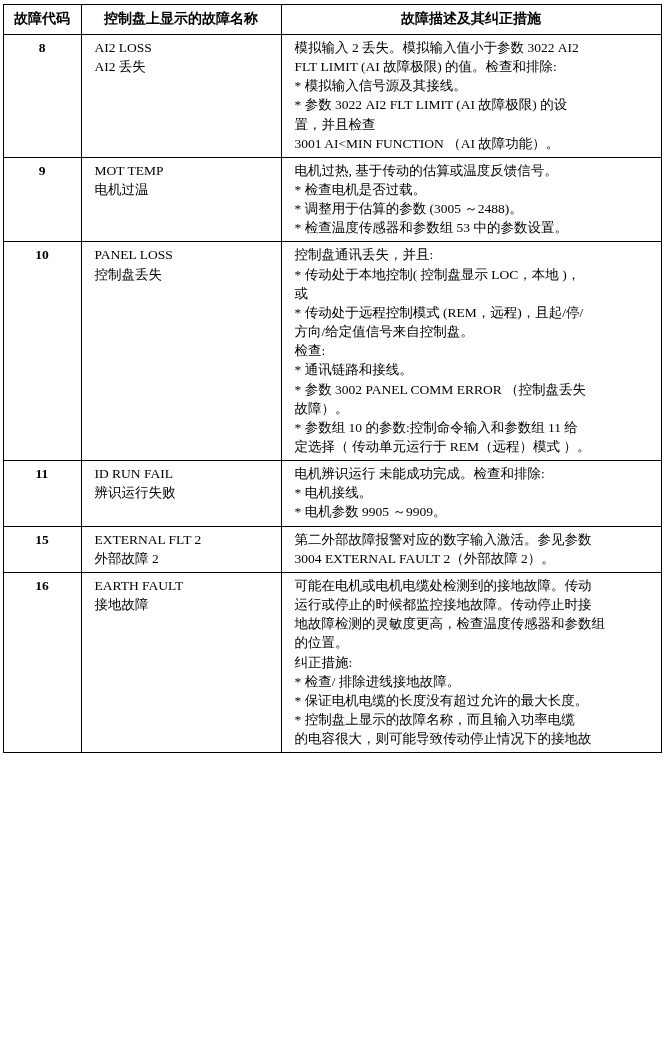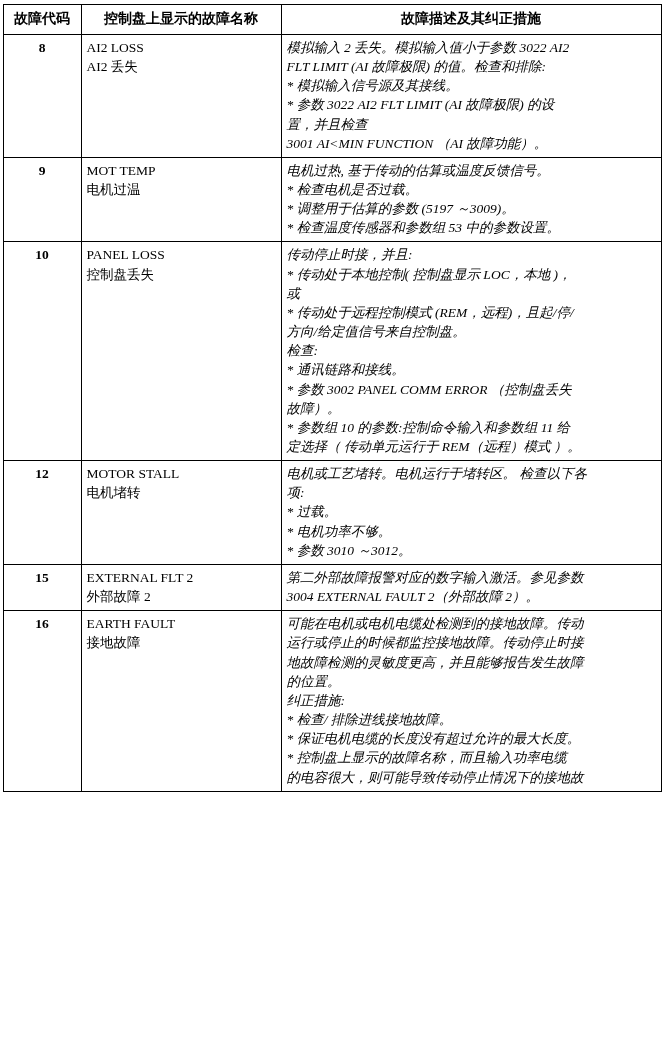--- a/index.html
+++ b/index.html
@@ -41,25 +41,25 @@
   col.c-name { width: 200px; }
   col.c-desc { width: 380px; }
 
   td.code {
     text-align: center;
     font-weight: bold;
   }
   td.name .line,
   td.desc .line {
     display: block;
+    margin-left: 8px;
   }
   td.desc .line {
     text-align: justify;
     text-justify: inter-ideograph;
-    font-style: italic;
   }
   td.name {
     font-size: 13.5px;
   }
 </style>
 </head>
 <body>
 
 <div class="page">
   <table class="fault-table">
@@ -95,61 +95,59 @@
 
       <tr>
         <td class="code">9</td>
         <td class="name">
           <span class="line">MOT TEMP</span>
           <span class="line">电机过温</span>
         </td>
         <td class="desc">
           <span class="line">电机过热, 基于传动的估算或温度反馈信号。</span>
           <span class="line">* 检查电机是否过载。</span>
-          <span class="line">* 调整用于估算的参数 (5197 ～3009)。</span>
+          <span class="line">* 调整用于估算的参数 (3005 ～2488)。</span>
           <span class="line">* 检查温度传感器和参数组 53 中的参数设置。</span>
         </td>
       </tr>
 
       <tr>
         <td class="code">10</td>
         <td class="name">
           <span class="line">PANEL LOSS</span>
           <span class="line">控制盘丢失</span>
         </td>
         <td class="desc">
-          <span class="line">传动停止时接，并且:</span>
+          <span class="line">控制盘通讯丢失，并且:</span>
           <span class="line">* 传动处于本地控制( 控制盘显示 LOC，本地 )，</span>
           <span class="line">或</span>
           <span class="line">* 传动处于远程控制模式 (REM，远程)，且起/停/</span>
           <span class="line">方向/给定值信号来自控制盘。</span>
           <span class="line">检查:</span>
           <span class="line">* 通讯链路和接线。</span>
           <span class="line">* 参数 3002 PANEL COMM ERROR （控制盘丢失</span>
           <span class="line">故障）。</span>
           <span class="line">* 参数组 10 的参数:控制命令输入和参数组 11 给</span>
           <span class="line">定选择（ 传动单元运行于 REM（远程）模式 ）。</span>
         </td>
       </tr>
 
-
       <tr>
-        <td class="code">12</td>
+        <td class="code">11</td>
         <td class="name">
-          <span class="line">MOTOR STALL</span>
-          <span class="line">电机堵转</span>
+          <span class="line">ID RUN FAIL</span>
+          <span class="line">辨识运行失败</span>
         </td>
         <td class="desc">
-          <span class="line">电机或工艺堵转。电机运行于堵转区。 检查以下各</span>
-          <span class="line">项:</span>
-          <span class="line">* 过载。</span>
-          <span class="line">* 电机功率不够。</span>
-          <span class="line">* 参数 3010 ～3012。</span>
+          <span class="line">电机辨识运行 未能成功完成。检查和排除:</span>
+          <span class="line">* 电机接线。</span>
+          <span class="line">* 电机参数 9905 ～9909。</span>
         </td>
       </tr>
+
 
 
 
       <tr>
         <td class="code">15</td>
         <td class="name">
           <span class="line">EXTERNAL FLT 2</span>
           <span class="line">外部故障 2</span>
         </td>
         <td class="desc">
@@ -160,21 +158,21 @@
 
       <tr>
         <td class="code">16</td>
         <td class="name">
           <span class="line">EARTH FAULT</span>
           <span class="line">接地故障</span>
         </td>
         <td class="desc">
           <span class="line">可能在电机或电机电缆处检测到的接地故障。传动</span>
           <span class="line">运行或停止的时候都监控接地故障。传动停止时接</span>
-          <span class="line">地故障检测的灵敏度更高，并且能够报告发生故障</span>
+          <span class="line">地故障检测的灵敏度更高，检查温度传感器和参数组</span>
           <span class="line">的位置。</span>
           <span class="line">纠正措施:</span>
           <span class="line">* 检查/ 排除进线接地故障。</span>
           <span class="line">* 保证电机电缆的长度没有超过允许的最大长度。</span>
           <span class="line">* 控制盘上显示的故障名称，而且输入功率电缆</span>
           <span class="line">的电容很大，则可能导致传动停止情况下的接地故</span>
         </td>
       </tr>
 
     </tbody>

